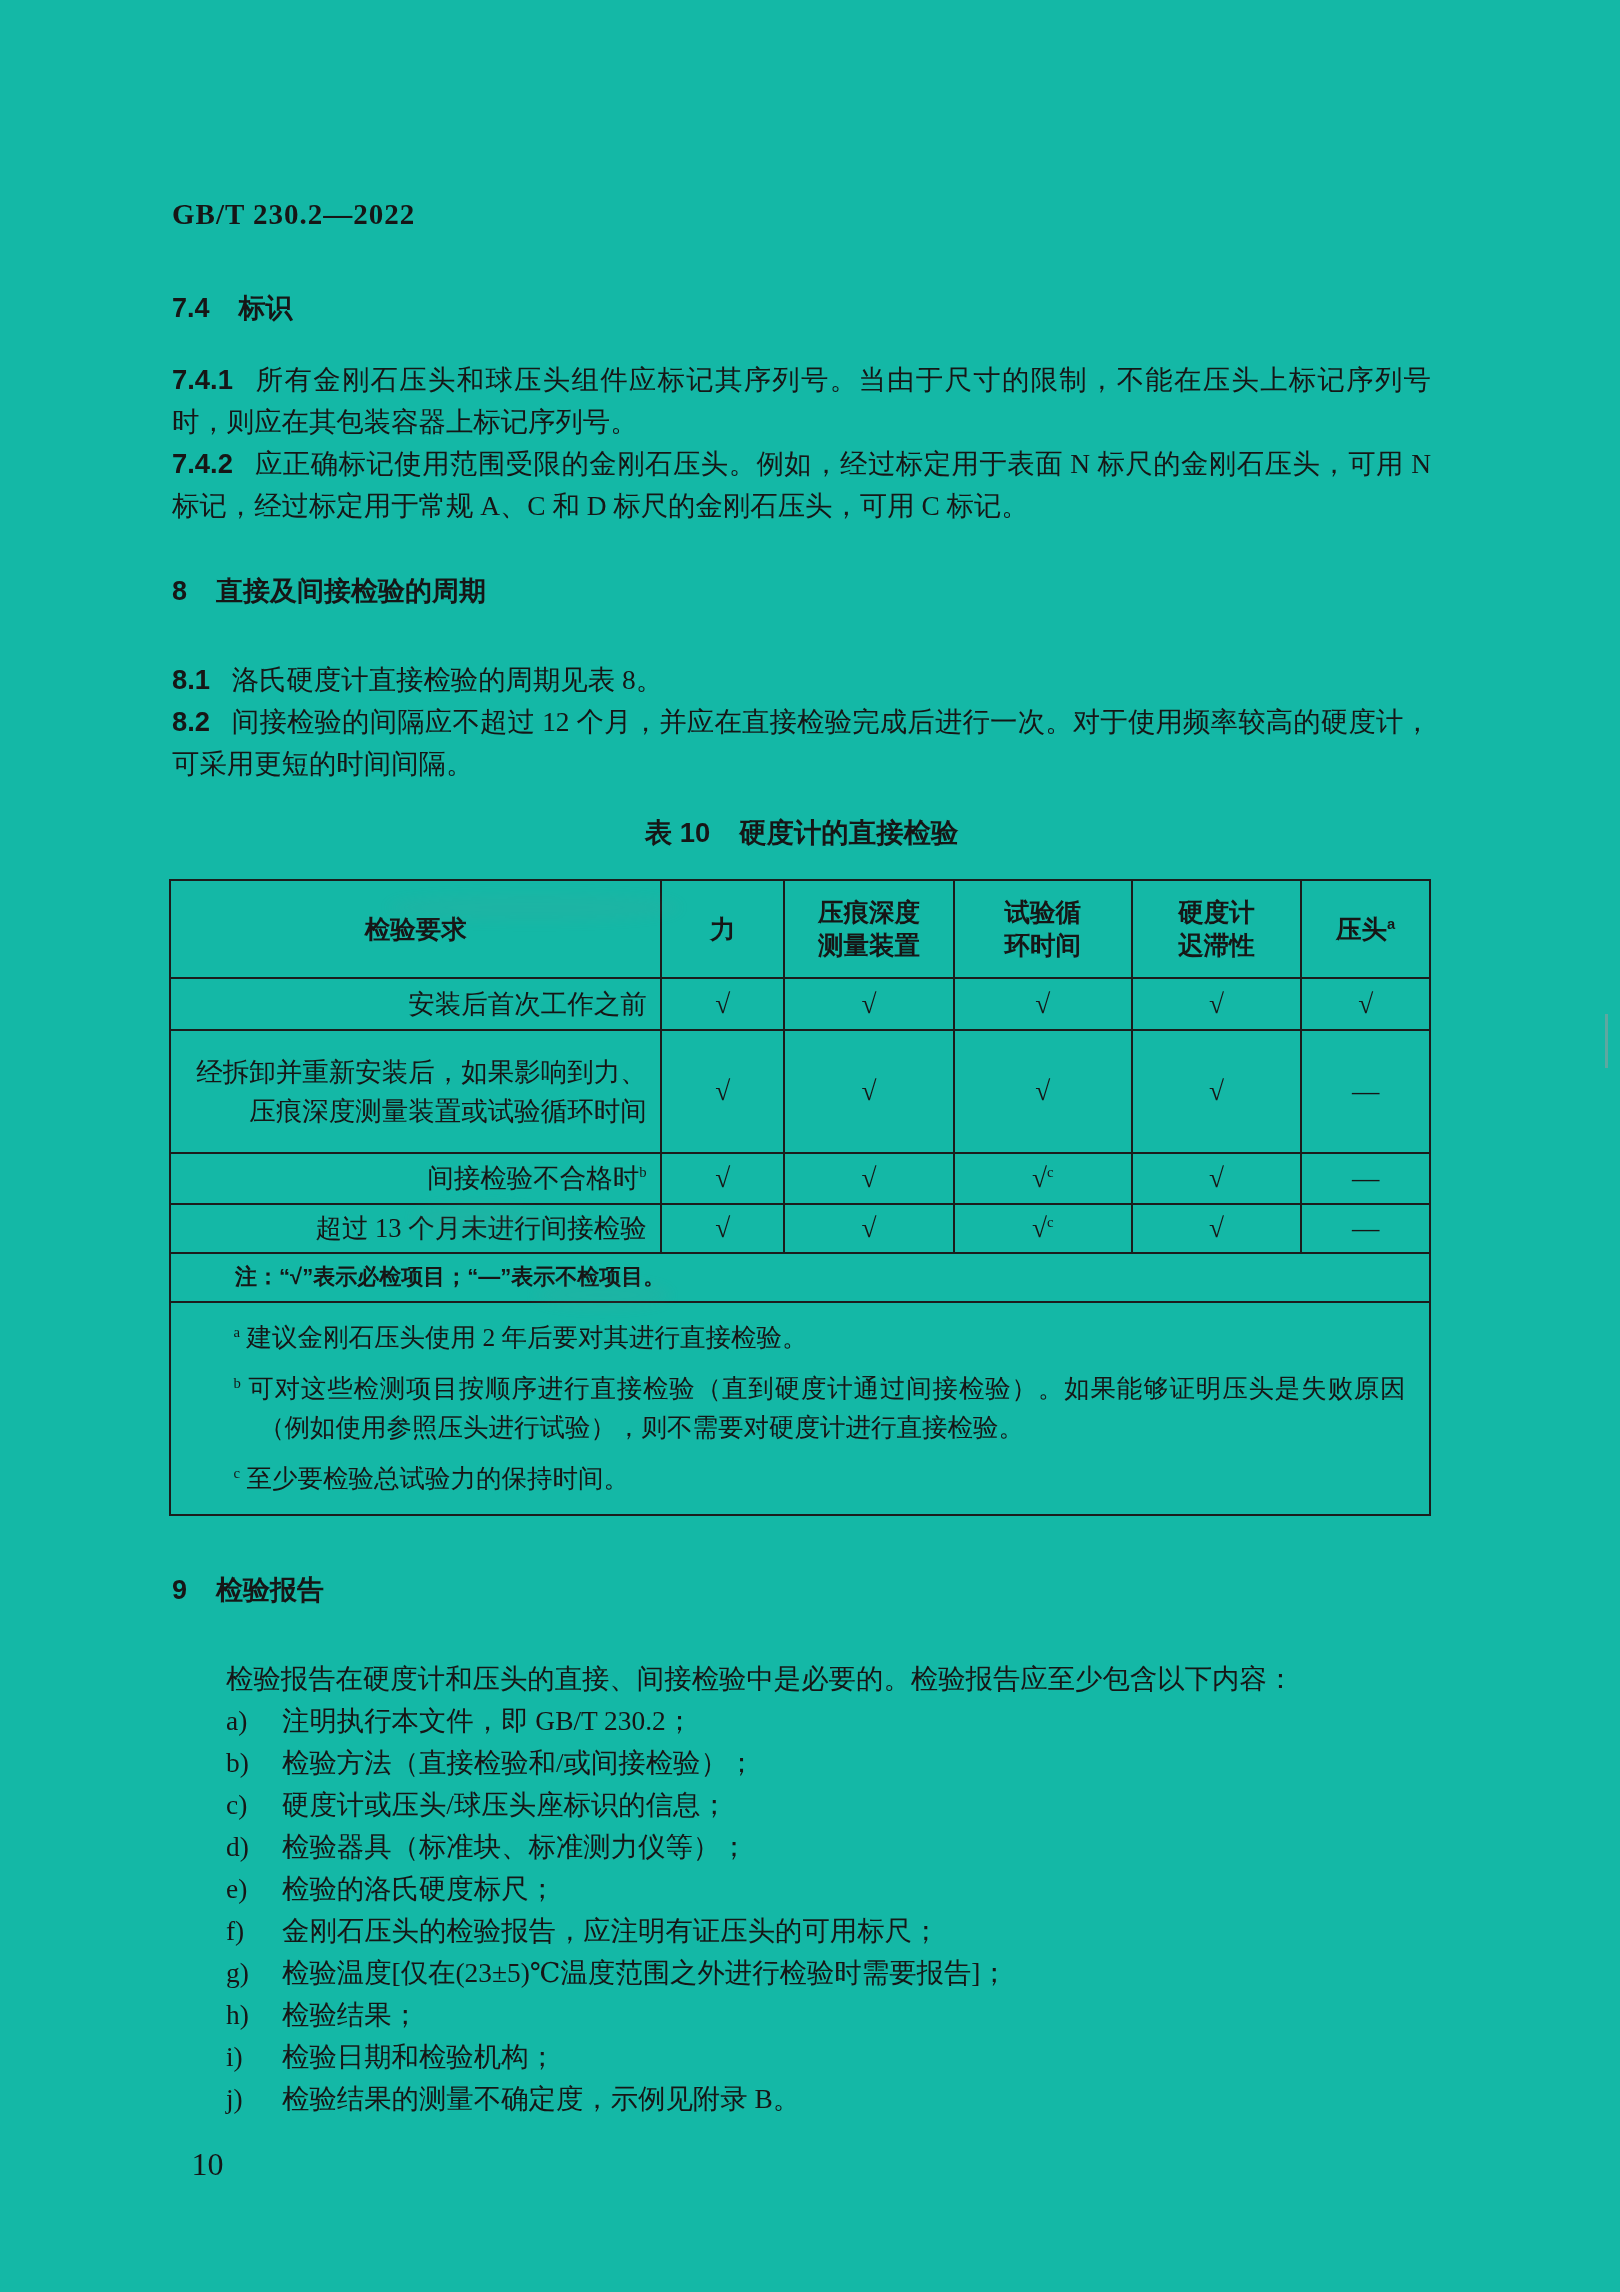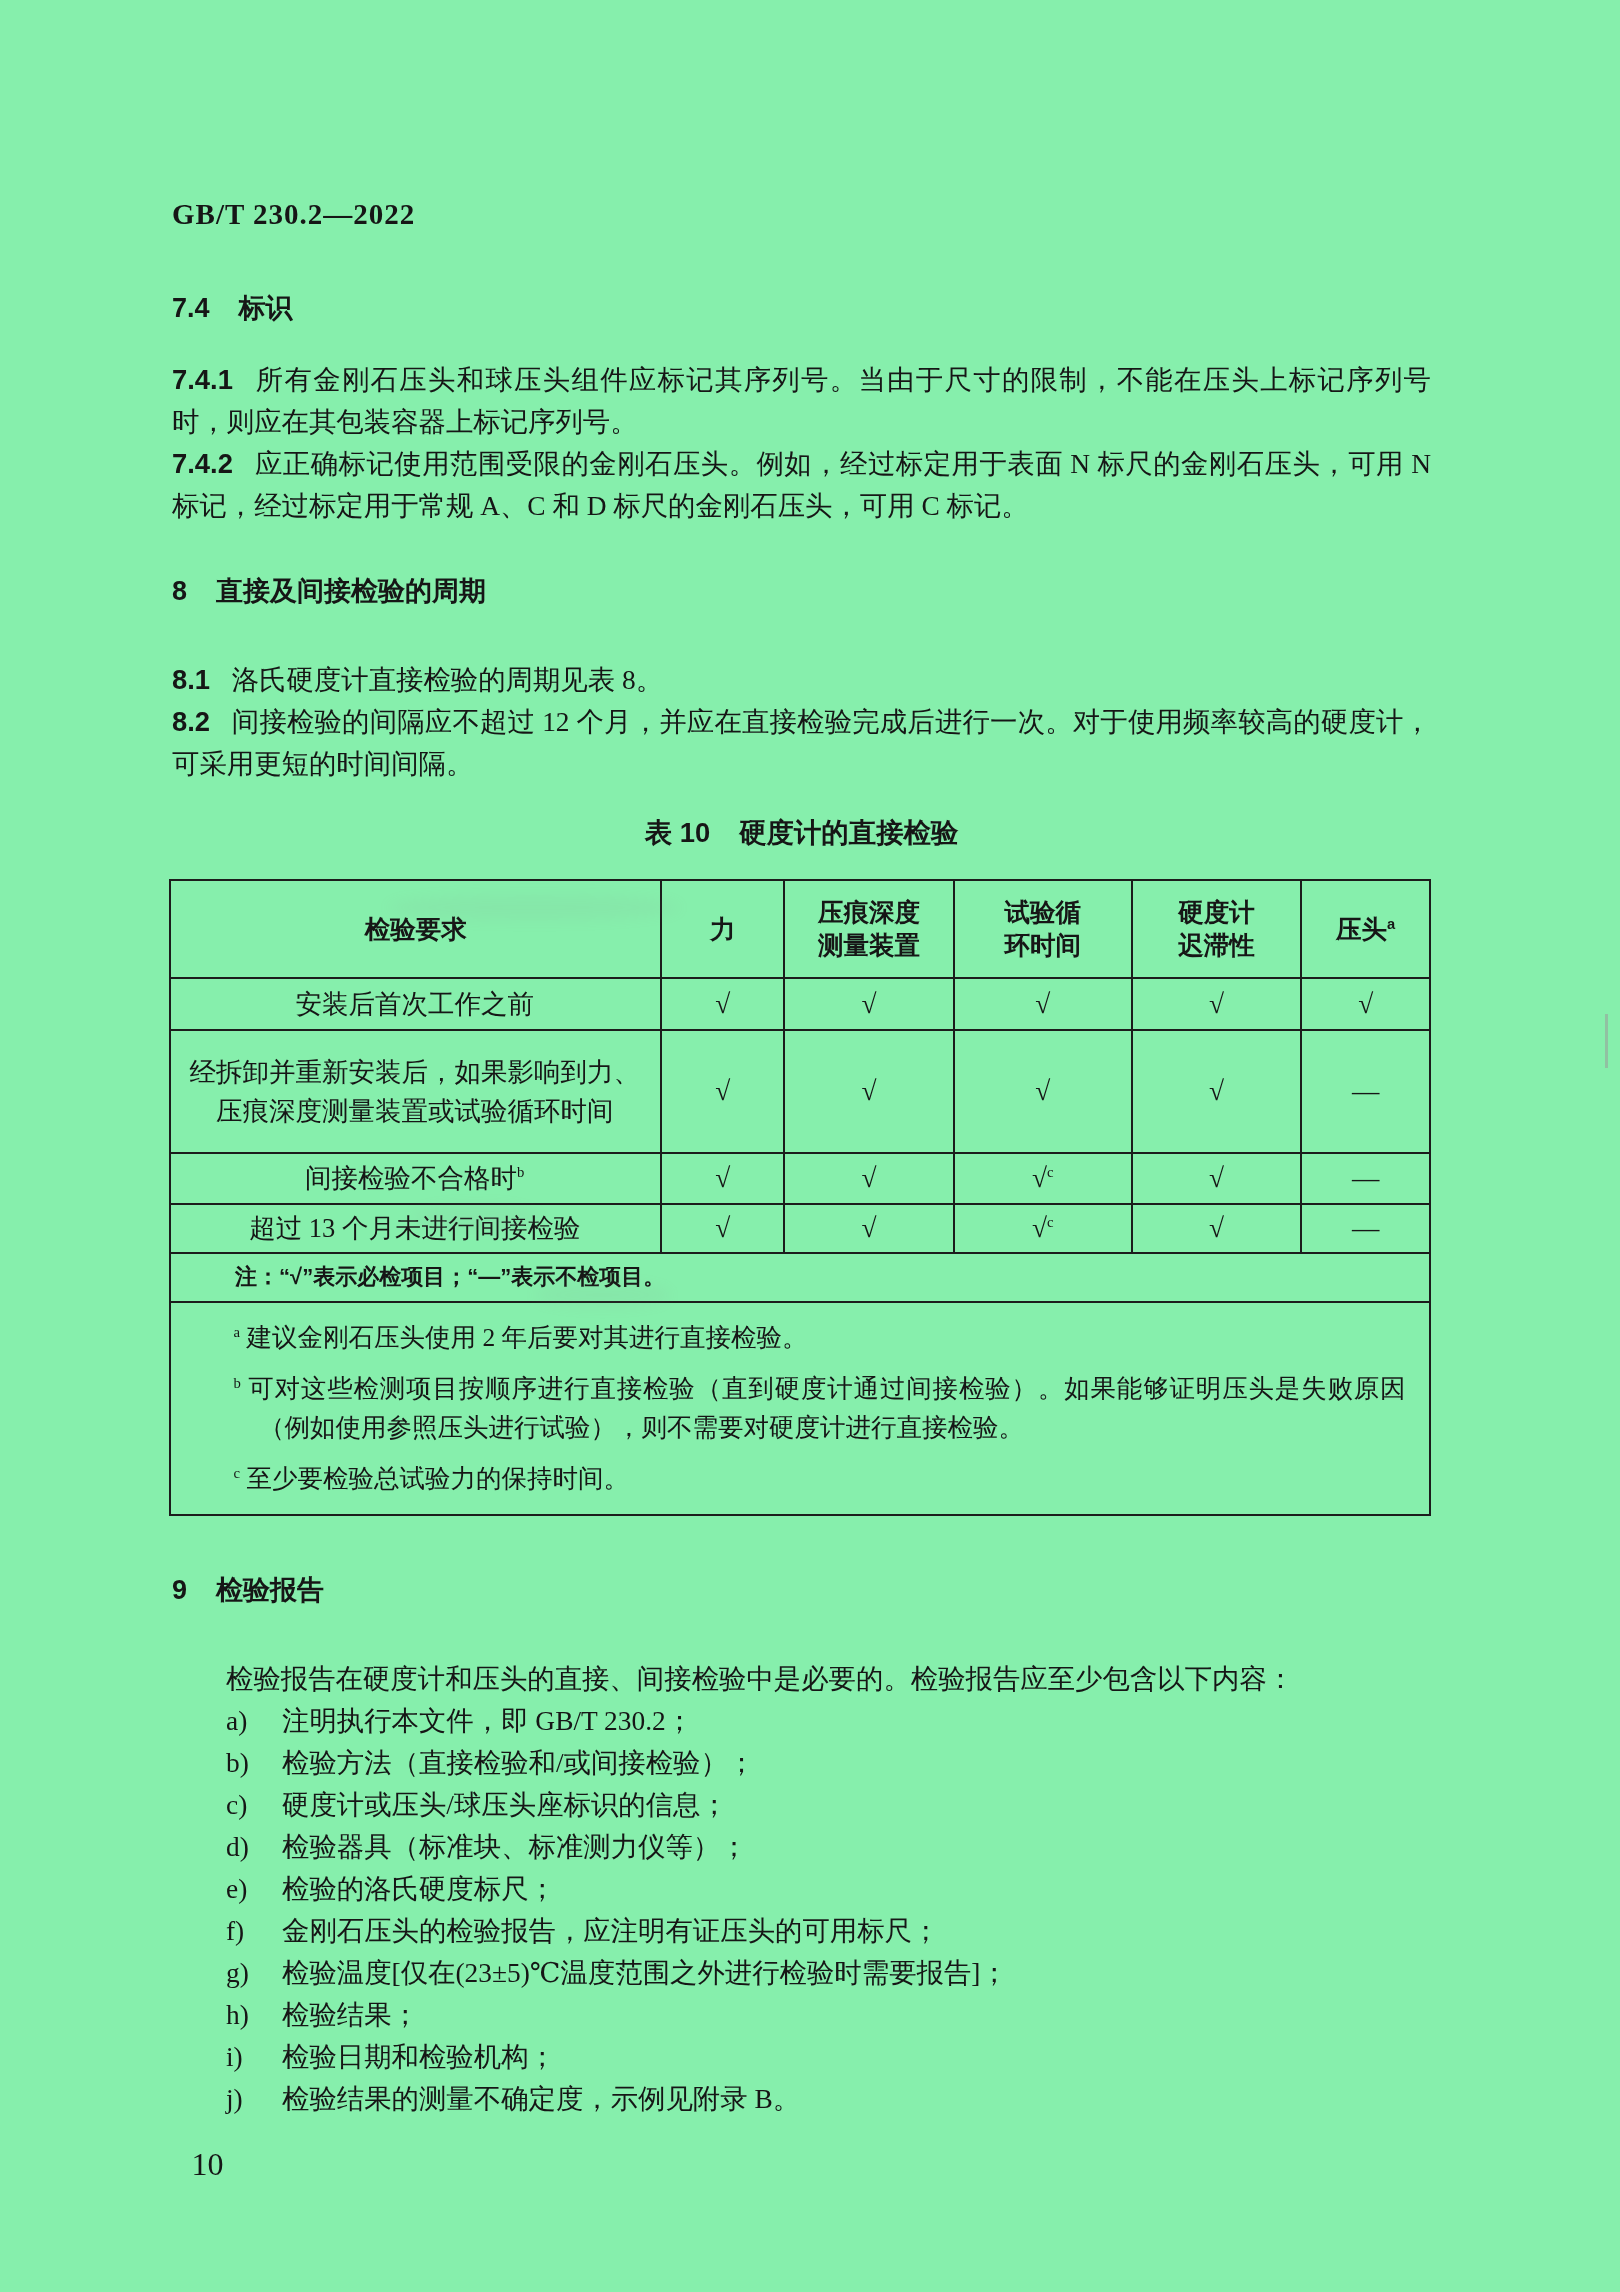--- a/index.html
+++ b/index.html
@@ -1,19 +1,19 @@
 <!DOCTYPE html>
 <html lang="zh"><head>
 <meta charset="utf-8">
 <style>
   * { margin:0; padding:0; box-sizing:border-box; }
   html,body { background:#ffffff; }
   .page {
     position:relative; width:1620px; height:2293px;
-    background:#86efac; color:#161616; overflow:hidden;
+    background:#14b8a6; color:#161616; overflow:hidden;
     font-family:"Liberation Serif","DejaVu Serif",serif;
   }
   .doc-header {
     padding-top:199px; margin-left:172px;
     font-weight:bold; font-size:29px; line-height:31px; letter-spacing:1px;
     font-family:"Liberation Serif","DejaVu Serif",serif;
   }
   .content { margin-left:172px; width:1259px; }
   .h-sec {
     font-family:"Liberation Sans","DejaVu Sans",sans-serif;
@@ -49,21 +49,21 @@
     font-family:"Liberation Sans","DejaVu Sans",sans-serif;
     font-weight:600; font-size:25.5px; line-height:33px;
     text-align:center; vertical-align:middle;
   }
   tr.hdr  { height:98px; }
   tr.r1   { height:52px; }
   tr.r2   { height:123px; }
   tr.r3   { height:51px;padding-left:36px; }
   tr.r4   { height:48px; }
   tr.note { height:49px; }
-  td.lab { padding:3.9px 13.7px 3.9px 11.8px; line-height:39px; text-align:center; vertical-align:middle; }
+  td.lab { padding:3.9px 13.7px 3.9px 11.8px; line-height:39px; text-align:right; vertical-align:middle; }
   td.mk  { text-align:center; vertical-align:middle; font-size:27.4px; }
   td.note-cell {
     padding-left:64px; border-bottom:2.9px solid #1c1c1c;
     font-family:"Liberation Sans","DejaVu Sans",sans-serif;
     font-weight:600; font-size:22px; vertical-align:middle;
   }
   td.fnotes { padding:15.7px 23.5px 15.7px 0; vertical-align:top; }
   .fnote { font-size:25.5px; line-height:39px; padding-left:88px; text-indent:-25.5px; text-align:justify; }
   .fnote + .fnote { margin-top:11.8px; }
   .r-intro { margin-top:52px; margin-left:54px; font-size:27.4px; line-height:42px; }

